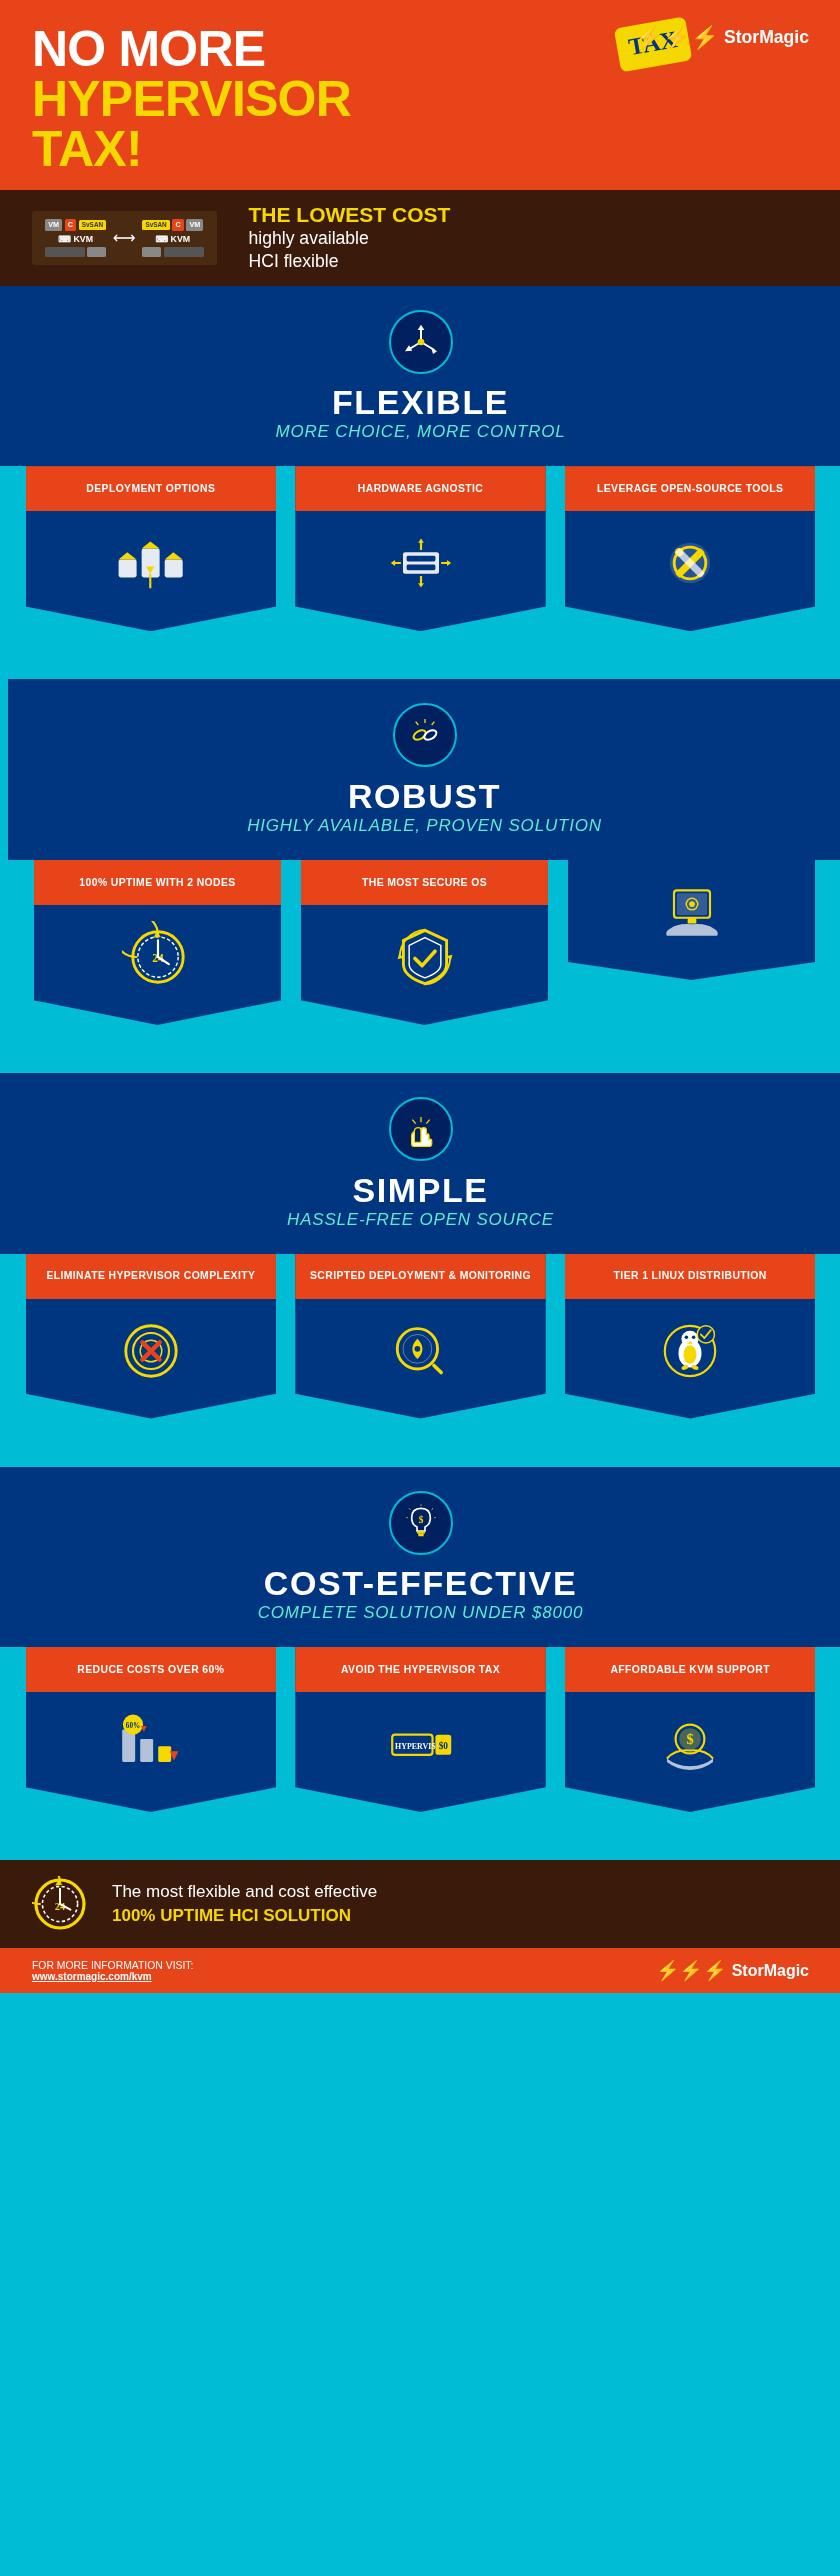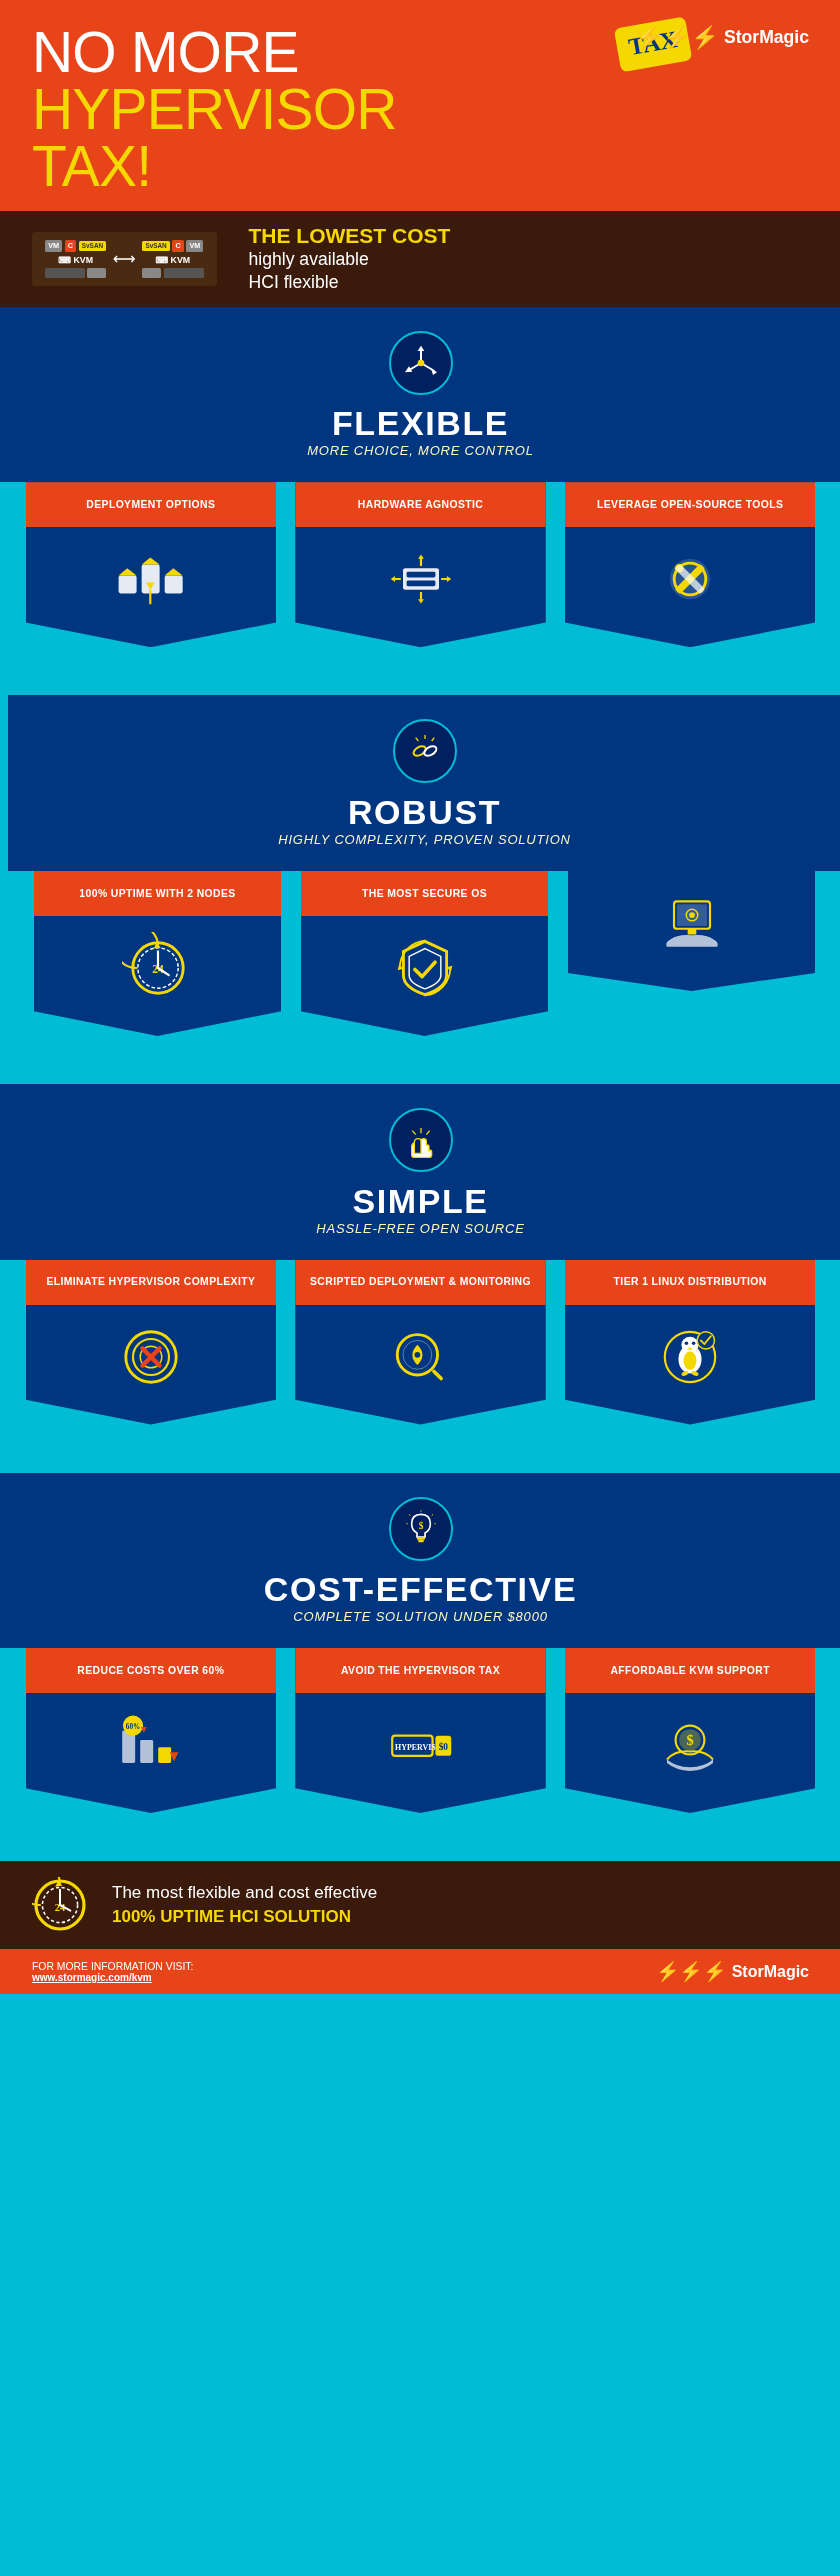--- a/index.html
+++ b/index.html
@@ -12,22 +12,22 @@
 
     
     .header-section {
       background: #e8441a;
       padding: 24px 32px 16px 32px;
       position: relative;
       min-height: 176px;
     }
     .header-title {
       color: white;
-      font-size: 57px;
-      font-weight: 400;
+      font-size: 50px;
+      font-weight: 700;
       line-height: 1.0;
       text-transform: uppercase;
       letter-spacing: -0.8px;
       max-width: 464px;
     }
     .header-title .yellow {
       color: #f5d800;
     }
     .stormagic-logo {
       position: absolute;
@@ -162,22 +162,22 @@
       height: 40px;
     }
     .section-title {
       color: white;
       font-size: 34px;
       font-weight: 900;
       text-transform: uppercase;
       letter-spacing: 1.6px;
     }
     .section-subtitle {
-      color: #fef9c3;
-      font-size: 13px;
+      color: #5eead4;
+      font-size: 17px;
       font-style: italic;
       font-weight: 400;
       margin-bottom: 16px;
       letter-spacing: 0.8px;
     }
 
     
     .features-grid {
       display: flex;
       gap: 0;
@@ -450,21 +450,21 @@
 
         <ellipse cx="22" cy="30" rx="10" ry="6" stroke="#f5d800" stroke-width="3" fill="none" transform="rotate(-30 22 30)"></ellipse>
         <ellipse cx="38" cy="30" rx="10" ry="6" stroke="white" stroke-width="3" fill="none" transform="rotate(-30 38 30)"></ellipse>
 
         <line x1="30" y1="12" x2="30" y2="6" stroke="#f5d800" stroke-width="2"></line>
         <line x1="40" y1="15" x2="44" y2="10" stroke="#f5d800" stroke-width="2"></line>
         <line x1="20" y1="15" x2="16" y2="10" stroke="#f5d800" stroke-width="2"></line>
       </svg>
     </div>
     <div class="section-title">ROBUST</div>
-    <div class="section-subtitle">HIGHLY COMPLEXITY, PROVEN SOLUTION</div>
+    <div class="section-subtitle">HIGHLY AVAILABLE, PROVEN SOLUTION</div>
   </div>
 
   <div class="features-grid">
 
     <div class="feature-card">
       <div class="feature-card-inner">
         <div class="feature-label">100% UPTIME WITH 2 NODES</div>
         <div class="feature-icon-area">
           <svg viewBox="0 0 100 90" fill="none">
 

